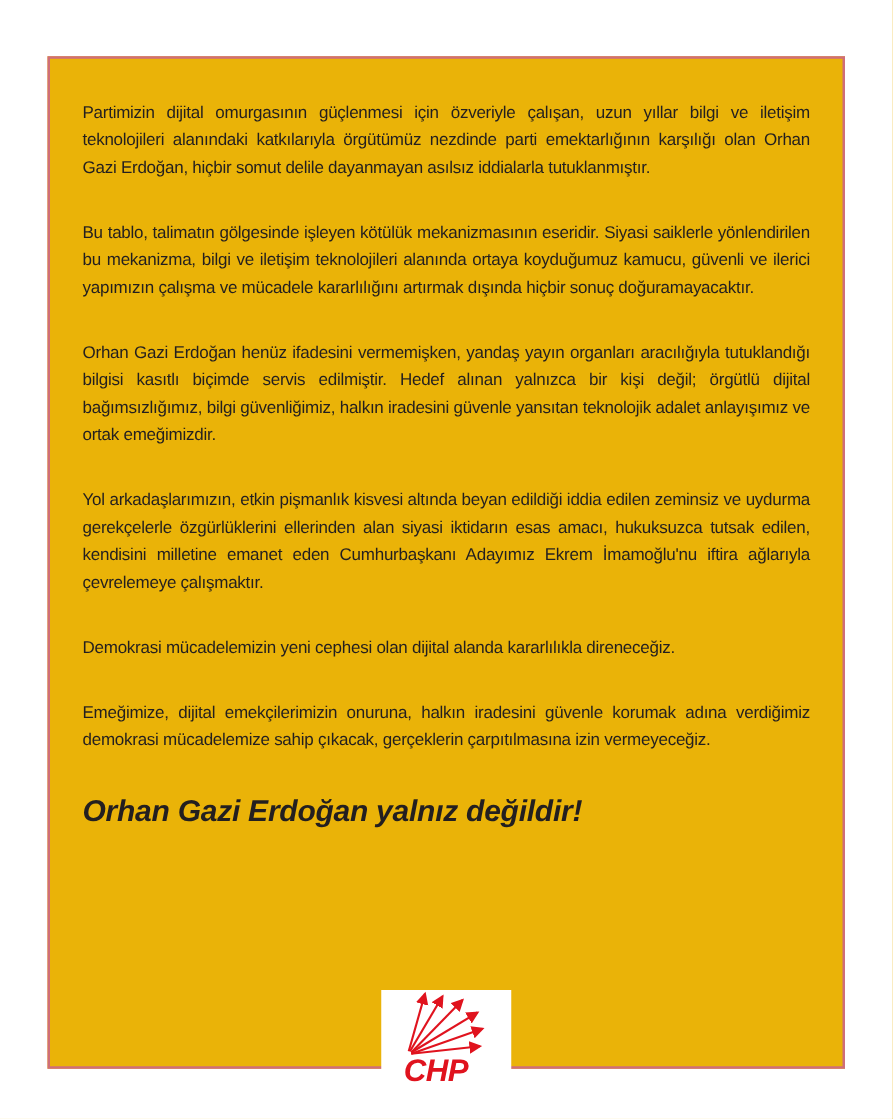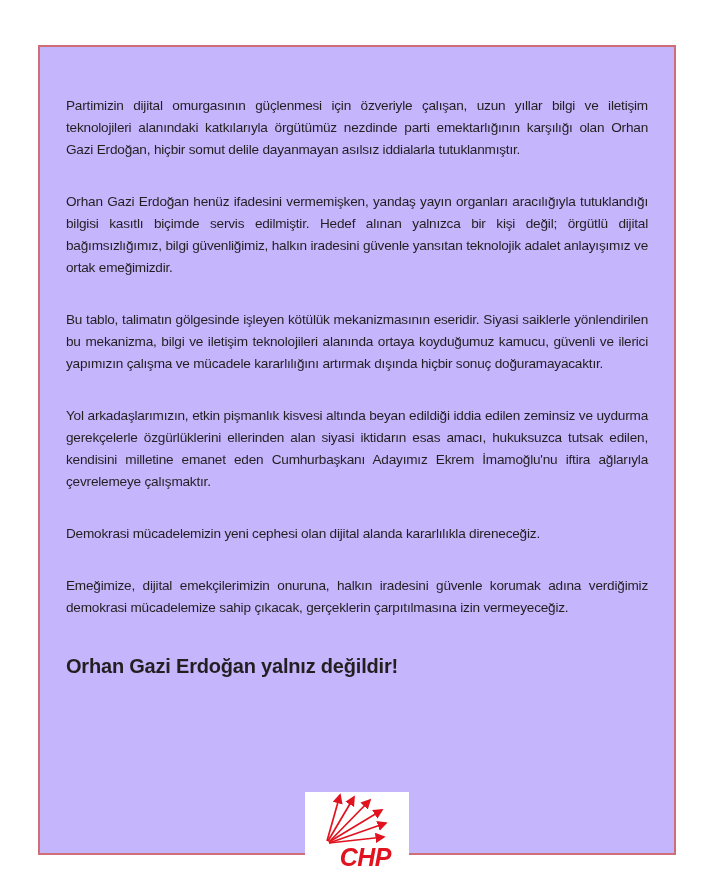--- a/index.html
+++ b/index.html
@@ -11,68 +11,69 @@
     font-family: "Liberation Sans", sans-serif;
   }
   .card {
     position: absolute;
     left: 38px;
     top: 45px;
     width: 638px;
     height: 810px;
     box-sizing: border-box;
     border: 2px solid #cf6e79;
-    background: #c4b5fd;
-    padding: 48px 26px 0 26px;
+    background: #eab308;
+    padding: 32px 26px 0 26px;
   }
   .card p.body-par {
     margin: 0 0 30px 0;
     font-size: 13.6px;
     line-height: 22px;
     letter-spacing: -0.2px;
     color: #231f20;
     text-align: justify;
   }
   .closing {
     margin: 36px 0 0 0;
-    font-size: 20px;
+    font-size: 24px;
     line-height: 22px;
     font-weight: bold;
+    font-style: italic;
     color: #231f20;
     letter-spacing: -0.2px;
   }
   .logo-wrap {
     position: absolute;
     left: 50%;
     bottom: -17px;
     transform: translateX(-50%);
     background: #ffffff;
     padding: 0 18px;
-    text-align: right;
+    text-align: left;
   }
   .logo-arrows {
     display: block;
     margin: 0 auto 1px auto;
   }
   .logo-text {
     font-size: 25px;
     line-height: 1;
     font-weight: bold;
     font-style: italic;
     color: #e0131e;
     letter-spacing: -0.5px;
   }
 </style>
 </head>
 <body>
 
 <div class="card">
   <p class="body-par">Partimizin dijital omurgasının güçlenmesi için özveriyle çalışan, uzun yıllar bilgi ve iletişim teknolojileri alanındaki katkılarıyla örgütümüz nezdinde parti emektarlığının karşılığı olan Orhan Gazi Erdoğan, hiçbir somut delile dayanmayan asılsız iddialarla tutuklanmıştır.</p>
+  <p class="body-par">Bu tablo, talimatın gölgesinde işleyen kötülük mekanizmasının eseridir. Siyasi saiklerle yönlendirilen bu mekanizma, bilgi ve iletişim teknolojileri alanında ortaya koyduğumuz kamucu, güvenli ve ilerici yapımızın çalışma ve mücadele kararlılığını artırmak dışında hiçbir sonuç doğuramayacaktır.</p>
   <p class="body-par">Orhan Gazi Erdoğan henüz ifadesini vermemişken, yandaş yayın organları aracılığıyla tutuklandığı bilgisi kasıtlı biçimde servis edilmiştir. Hedef alınan yalnızca bir kişi değil; örgütlü dijital bağımsızlığımız, bilgi güvenliğimiz, halkın iradesini güvenle yansıtan teknolojik adalet anlayışımız ve ortak emeğimizdir.</p>
-  <p class="body-par">Bu tablo, talimatın gölgesinde işleyen kötülük mekanizmasının eseridir. Siyasi saiklerle yönlendirilen bu mekanizma, bilgi ve iletişim teknolojileri alanında ortaya koyduğumuz kamucu, güvenli ve ilerici yapımızın çalışma ve mücadele kararlılığını artırmak dışında hiçbir sonuç doğuramayacaktır.</p>
   <p class="body-par">Yol arkadaşlarımızın, etkin pişmanlık kisvesi altında beyan edildiği iddia edilen zeminsiz ve uydurma gerekçelerle özgürlüklerini ellerinden alan siyasi iktidarın esas amacı, hukuksuzca tutsak edilen, kendisini milletine emanet eden Cumhurbaşkanı Adayımız Ekrem İmamoğlu'nu iftira ağlarıyla çevrelemeye çalışmaktır.</p>
   <p class="body-par">Demokrasi mücadelemizin yeni cephesi olan dijital alanda kararlılıkla direneceğiz.</p>
   <p class="body-par">Emeğimize, dijital emekçilerimizin onuruna, halkın iradesini güvenle korumak adına verdiğimiz demokrasi mücadelemize sahip çıkacak, gerçeklerin çarpıtılmasına izin vermeyeceğiz.</p>
 
   <p class="closing">Orhan Gazi Erdoğan yalnız değildir!</p>
 
   <div class="logo-wrap">
     <svg class="logo-arrows" width="68" height="52" viewBox="0 0 68 52" xmlns="http://www.w3.org/2000/svg">
       <defs>
         <marker id="ah" markerWidth="7" markerHeight="7" refX="5" refY="3" orient="auto">

